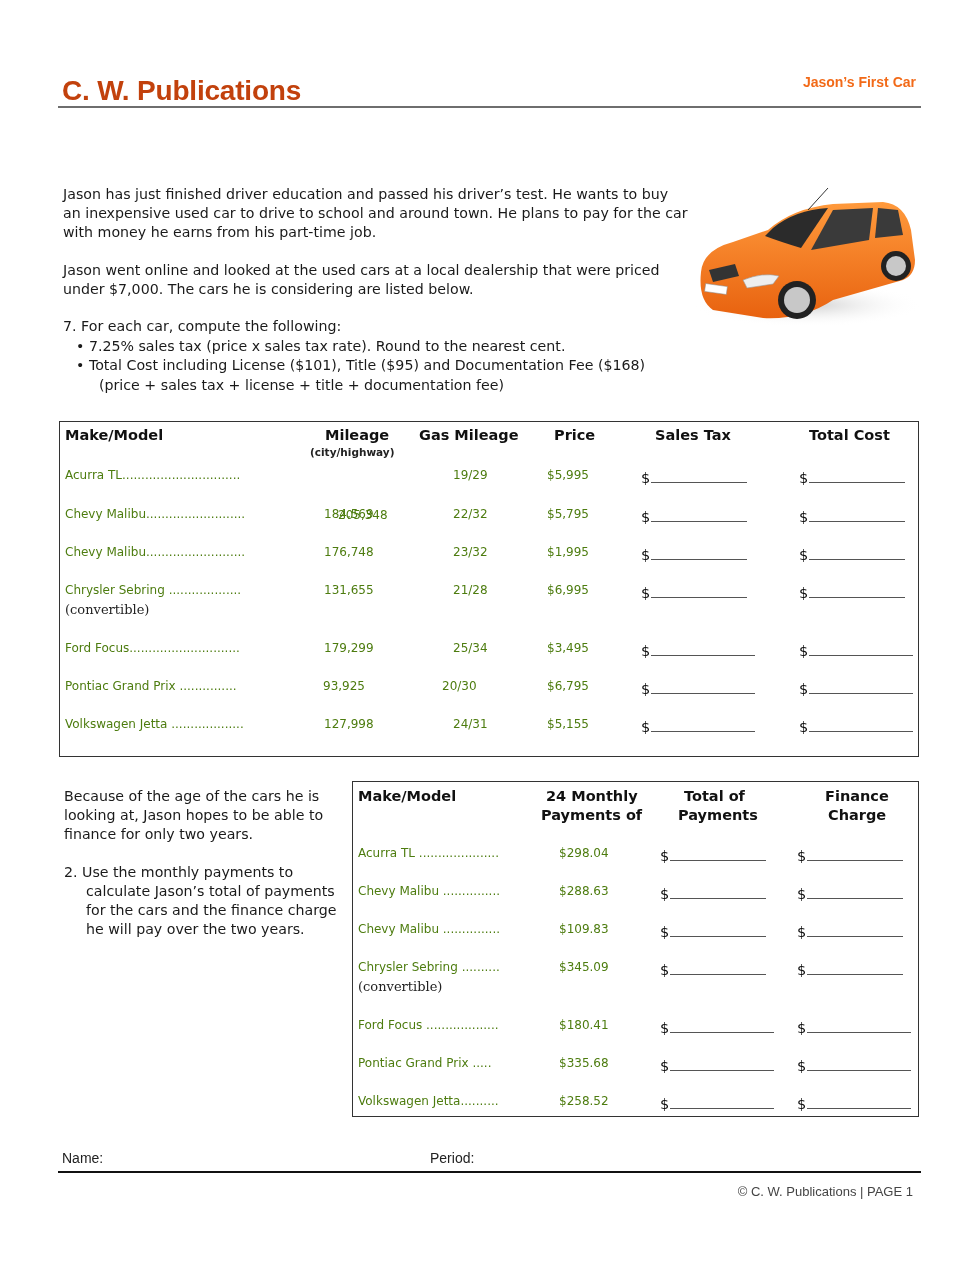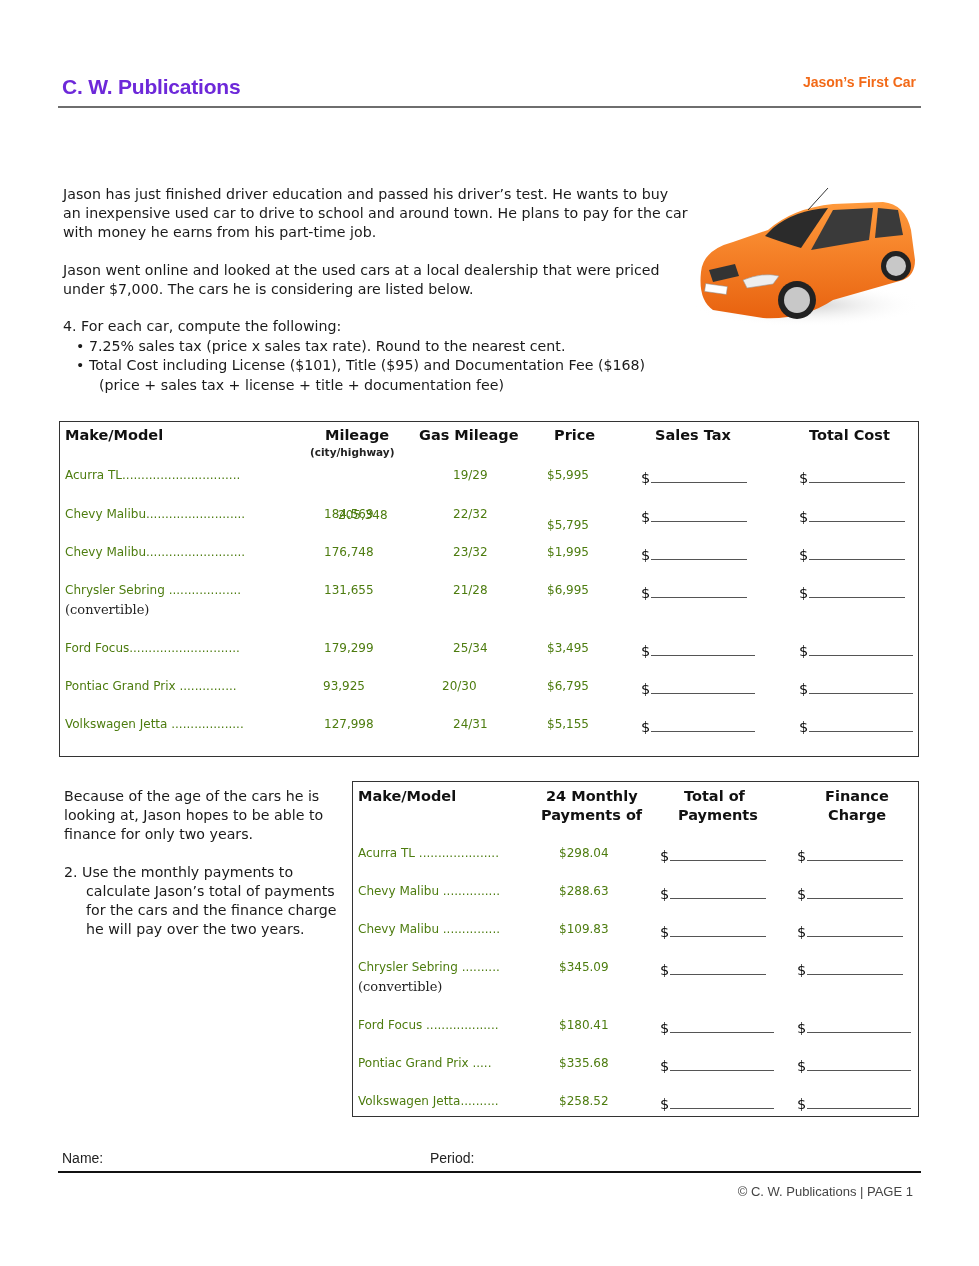--- a/index.html
+++ b/index.html
@@ -1,19 +1,19 @@
 <!DOCTYPE html>
 <html><head>
 <meta charset="utf-8">
 <style>
   html, body { margin: 0; padding: 0; background: #ffffff; }
   body { width: 979px; height: 1266px; position: relative; font-family: "DejaVu Sans", sans-serif; color: #111; overflow: hidden; }
   .abs { position: absolute; }
 
-  .hdr-left { left: 62px; top: 75px; font-family: "Liberation Sans", sans-serif; font-weight: bold; font-size: 21px; color: #6d28d9; letter-spacing: -0.2px; }
+  .hdr-left { left: 62px; top: 75px; font-family: "Liberation Sans", sans-serif; font-weight: bold; font-size: 28px; color: #c2410c; letter-spacing: -0.2px; }
   .hdr-right { right: 63px; top: 74px; font-family: "Liberation Sans", sans-serif; font-weight: bold; font-size: 14px; color: #f26a18; }
   .hdr-rule { left: 58px; top: 106px; width: 863px; height: 2px; background: #6e6e6e; }
 
   .intro { left: 63px; top: 185px; width: 625px; font-size: 14.2px; line-height: 19px; color: #1a1a1a; }
   .intro p { margin: 0 0 19px 0; }
   .task { left: 63px; top: 317px; width: 680px; font-size: 14.2px; line-height: 19.5px; color: #1a1a1a; }
   .task .bul { padding-left: 13px; }
   .task .bul2 { padding-left: 36px; }
 
   .car { left: 683px; top: 180px; width: 240px; height: 152px; }
@@ -43,21 +43,21 @@
 <div class="abs hdr-left">C. W. Publications</div>
 <div class="abs hdr-right">Jason’s First Car</div>
 <div class="abs hdr-rule"></div>
 
 <div class="abs intro">
   <p>Jason has just finished driver education and passed his driver’s test. He wants to buy an inexpensive used car to drive to school and around town. He plans to pay for the car with money he earns from his part-time job.</p>
   <p>Jason went online and looked at the used cars at a local dealership that were priced under $7,000. The cars he is considering are listed below.</p>
 </div>
 
 <div class="abs task">
-  <div>4. For each car, compute the following:</div>
+  <div>7. For each car, compute the following:</div>
   <div class="bul">• 7.25% sales tax (price x sales tax rate). Round to the nearest cent.</div>
   <div class="bul">• Total Cost including License ($101), Title ($95) and Documentation Fee ($168)</div>
   <div class="bul2">(price + sales tax + license + title + documentation fee)</div>
 </div>
 
 <div class="abs car">
   <svg width="240" height="152" viewBox="0 0 240 152">
     <defs>
       <linearGradient id="body" x1="0" y1="0" x2="0" y2="1">
         <stop offset="0" stop-color="#ff9a3c"></stop>
@@ -95,21 +95,21 @@
   <div id="t1rows">
       <div class="cell" style="left: 5px; top: 46px;">Acurra TL...............................</div>
       <div class="cell" style="left: 278px; top: 46px; margin-top: 40px;">205,348</div>
       <div class="cell" style="left: 393px; top: 46px;">19/29</div>
       <div class="cell" style="left: 487px; top: 46px;">$5,995</div>
       <div class="blank" style="left: 581px; top: 46px;"><span>$</span><span class="line" style="width: 96px;"></span></div>
       <div class="blank" style="left: 739px; top: 46px;"><span>$</span><span class="line" style="width: 96px;"></span></div>
       <div class="cell" style="left: 5px; top: 85px;">Chevy Malibu..........................</div>
       <div class="cell" style="left: 264px; top: 85px;">184,569</div>
       <div class="cell" style="left: 393px; top: 85px;">22/32</div>
-      <div class="cell" style="left: 487px; top: 96px;">$5,795</div>
+      <div class="cell" style="left: 487px; top: 85px;">$5,795</div>
       <div class="blank" style="left: 581px; top: 85px;"><span>$</span><span class="line" style="width: 96px;"></span></div>
       <div class="blank" style="left: 739px; top: 85px;"><span>$</span><span class="line" style="width: 96px;"></span></div>
       <div class="cell" style="left: 5px; top: 123px;">Chevy Malibu..........................</div>
       <div class="cell" style="left: 264px; top: 123px;">176,748</div>
       <div class="cell" style="left: 393px; top: 123px;">23/32</div>
       <div class="cell" style="left: 487px; top: 123px;">$1,995</div>
       <div class="blank" style="left: 581px; top: 123px;"><span>$</span><span class="line" style="width: 96px;"></span></div>
       <div class="blank" style="left: 739px; top: 123px;"><span>$</span><span class="line" style="width: 96px;"></span></div>
       <div class="cell" style="left: 5px; top: 161px;">Chrysler Sebring  ...................</div>
       <div class="conv" style="left: 5px; top: 180px;">(convertible)</div>

